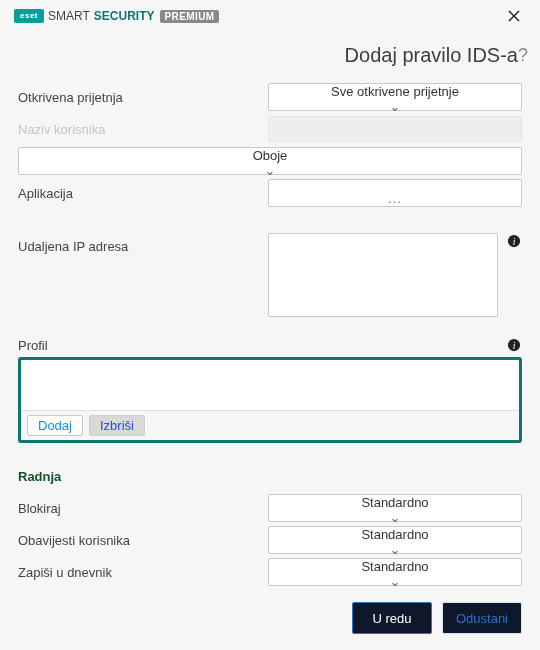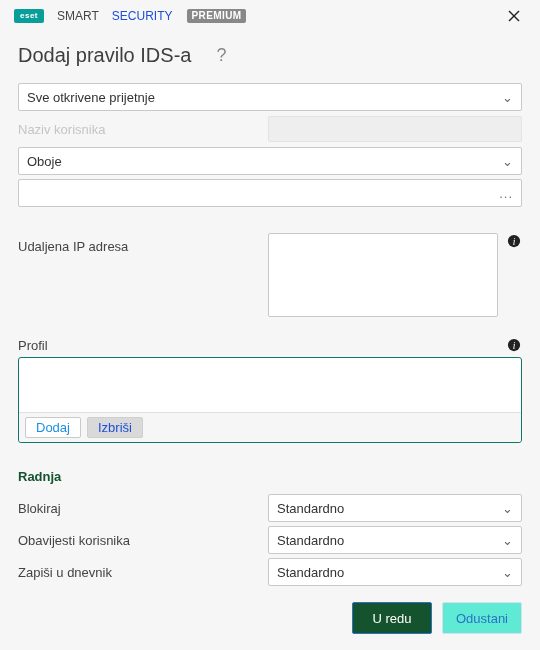--- a/index.html
+++ b/index.html
@@ -20,59 +20,59 @@
   }
   .titlebar {
     display: flex;
     align-items: center;
     justify-content: space-between;
     padding: 6px 12px 4px 14px;
     height: 30px;
   }
   .brand {
     display: flex;
-    gap: 13px;
+    align-items: center;
+    gap: 4px;
     color: #4a4a4a;
   }
   .brand-logo {
     width: 30px;
     height: 14px;
     background: #0a9e9a;
     border-radius: 2px;
     color: #fff;
     font-size: 8px;
     font-weight: bold;
     text-align: center;
     line-height: 14px;
     letter-spacing: 0.5px;
   }
   .brand-thin { font-weight: 300; font-size: 12px; color:#444;}
-  .brand-bold { font-weight: 400; font-size: 12px; color:#1d4ed8;}
+  .brand-bold { font-weight: 700; font-size: 12px; color:#0f766e;}
   .brand-badge {
     background: #888;
     color: #fff;
     font-size: 10px;
     font-weight: 600;
     padding: 1px 4px;
     border-radius: 2px;
     letter-spacing: 0.4px;
     margin-left: 2px;
   }
   .close-x {
     width: 28px; height: 22px;
     display: flex; align-items: center; justify-content: center;
     cursor: pointer;
   }
   .close-x svg { width: 12px; height: 12px; stroke:#222; stroke-width:1.4; }
   .header {
     display: flex;
     align-items: center;
-    justify-content: flex-start;
+    justify-content: flex-end;
     padding: 14px 12px 10px 18px;
-    gap: 25px;
   }
   .header h1 {
     font-size: 20px;
     font-weight: 400;
     color: #3e3e3e;
   }
   .help-q {
     color: #888;
     font-size: 18px;
     cursor: pointer;
@@ -101,20 +101,21 @@
     display: flex;
     align-items: center;
     gap: 6px;
   }
   .select, .textin, .browse, .tarea-input {
     border: 1px solid #c9c9c9;
     background: #fff;
     border-radius: 2px;
     font-size: 13px;
     color: #333;
+    flex-direction: column;
   }
   .select {
     height: 28px;
     width: 100%;
     display: flex;
     align-items: center;
     justify-content: space-between;
     padding: 0 8px;
     cursor: pointer;
   }
@@ -150,21 +151,21 @@
   }
   .info-icon svg { width:14px; height:14px; }
 
   .profil-wrap { padding: 0 18px; text-align: center; }
   .profil-header {
     display:flex; align-items:center; justify-content:space-between;
     margin-bottom:4px;
   }
   .profil-header .lab { font-size:13px; color:#444; }
   .panel {
-    border: 1px solid #0f766e;
+    border: 3px solid #0f766e;
     border-radius: 3px;
     background: #fff;
     height: 86px;
     display:flex; flex-direction:column; justify-content:flex-end;
   }
   .panel-body { flex:1; }
   .panel-footer {
     border-top: 1px solid #e0e0e0;
     background:#f6f6f6;
     padding: 4px 6px;
@@ -207,26 +208,26 @@
   .btn {
     min-width: 80px;
     height: 32px;
     border-radius: 2px;
     font-size: 13px;
     cursor:pointer;
     display:flex;align-items:center;justify-content:center;
     border:1px solid transparent;
   }
   .btn-primary {
-    background:#14532d;
+    background:#0f172a;
     color:#fff;
     border-color:#2b72c3;
   }
   .btn-secondary {
-    background:#5eead4;
+    background:#0f172a;
     color:#2b72c3;
     border-color:#d5e0ec;
   }
   .spacer-after-tarea { height: 20px; }
 </style>
 </head>
 <body>
 
 <div class="window">
 
@@ -246,20 +247,21 @@
   </div>
 
   <div class="header">
     <h1>Dodaj pravilo IDS-a</h1>
     <div class="help-q">?</div>
   </div>
 
   <div class="form">
 
     <div class="row">
+      <div class="row-label">Otkrivena prijetnja</div>
       <div class="row-control">
         <div class="select">
           <span>Sve otkrivene prijetnje</span>
           <span class="chev">⌄</span>
         </div>
       </div>
     </div>
 
     <div class="row">
       <div class="row-label disabled">Naziv korisnika</div>
@@ -271,20 +273,21 @@
     <div class="row">
       <div class="row-control">
         <div class="select">
           <span>Oboje</span>
           <span class="chev">⌄</span>
         </div>
       </div>
     </div>
 
     <div class="row">
+      <div class="row-label">Aplikacija</div>
       <div class="row-control">
         <div class="browse">
           <span class="dots">...</span>
         </div>
       </div>
     </div>
 
     <div class="row tarea">
       <div class="row-label" style="padding-top:6px">Udaljena IP adresa</div>
       <div class="row-control" style="align-items:flex-start">

